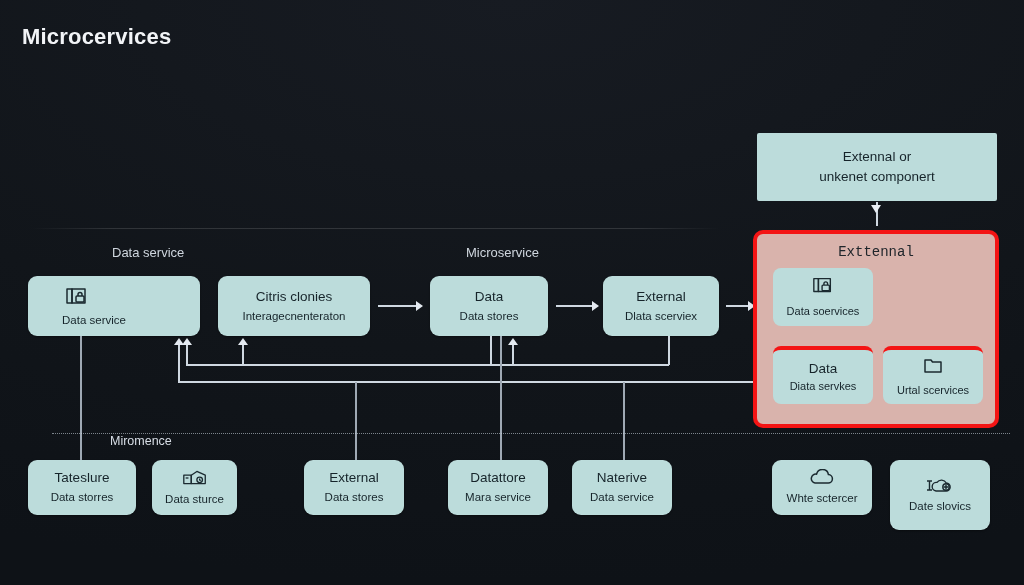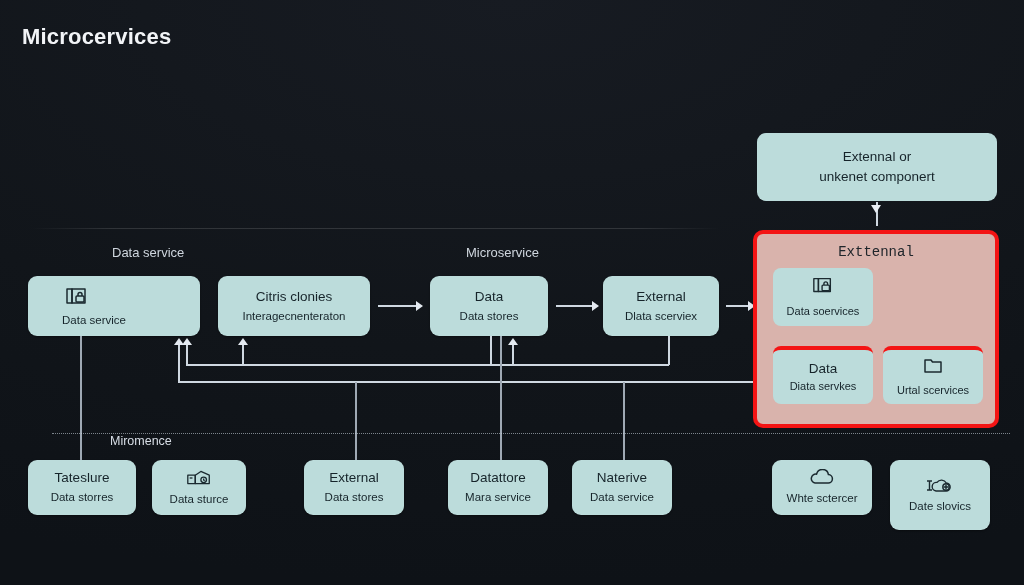--- a/index.html
+++ b/index.html
@@ -79,21 +79,21 @@
     display:flex;flex-direction:column;align-items:center;justify-content:center;
     color:#16242a;text-align:center;box-sizing:border-box;
   }
   .ext-card .t1{font-size:13.5px;line-height:1.2;margin-bottom:2px;}
   .ext-card .t2{font-size:11px;line-height:1.2;}
   .ext-card.redtop{border-top:4px solid #f41414;}
 
   
   .topbox{
     position:absolute;left:757px;top:133px;width:240px;height:68px;
-    background:#bcdcdb;border-radius:9px;
+    background:#bcdcdb;border-radius:2px;
     display:flex;flex-direction:column;align-items:center;justify-content:center;
     color:#16242a;font-size:13.5px;line-height:1.45;text-align:center;
   }
 
   
   .hline{position:absolute;height:1.6px;background:#cfd8e1;}
   .vline{position:absolute;width:1.6px;background:#cfd8e1;}
   .vline.dim{background:#9fa9b4;}
 
   .arrow-r{
@@ -227,21 +227,21 @@
       </span>
       <span class="t2">Urtal scervices</span>
     </div>
   </div>
 
   <div class="card" style="left:28px;top:460px;width:108px;height:55px;">
     <span class="t1">Tateslure</span>
     <span class="t2">Data storres</span>
   </div>
 
-  <div class="card" style="left:152px;top:460px;width:94px;height:55px;">
+  <div class="card" style="left:152px;top:460px;width:85px;height:55px;">
     <span class="ico">
       <svg width="28" height="20" viewBox="0 0 30 20" fill="none" stroke="#1b2a30" stroke-width="1.4">
         <path d="M3 7h8v9H3z" stroke-linejoin="round"></path>
         <path d="M11 7l6-4 9 4v9H11z" stroke-linejoin="round"></path>
         <path d="M5 10h3"></path>
         <circle cx="20" cy="12" r="3"></circle>
         <path d="M20 10.5V12l1 1"></path>
       </svg>
     </span>
     <span class="t2">Data sturce</span>

